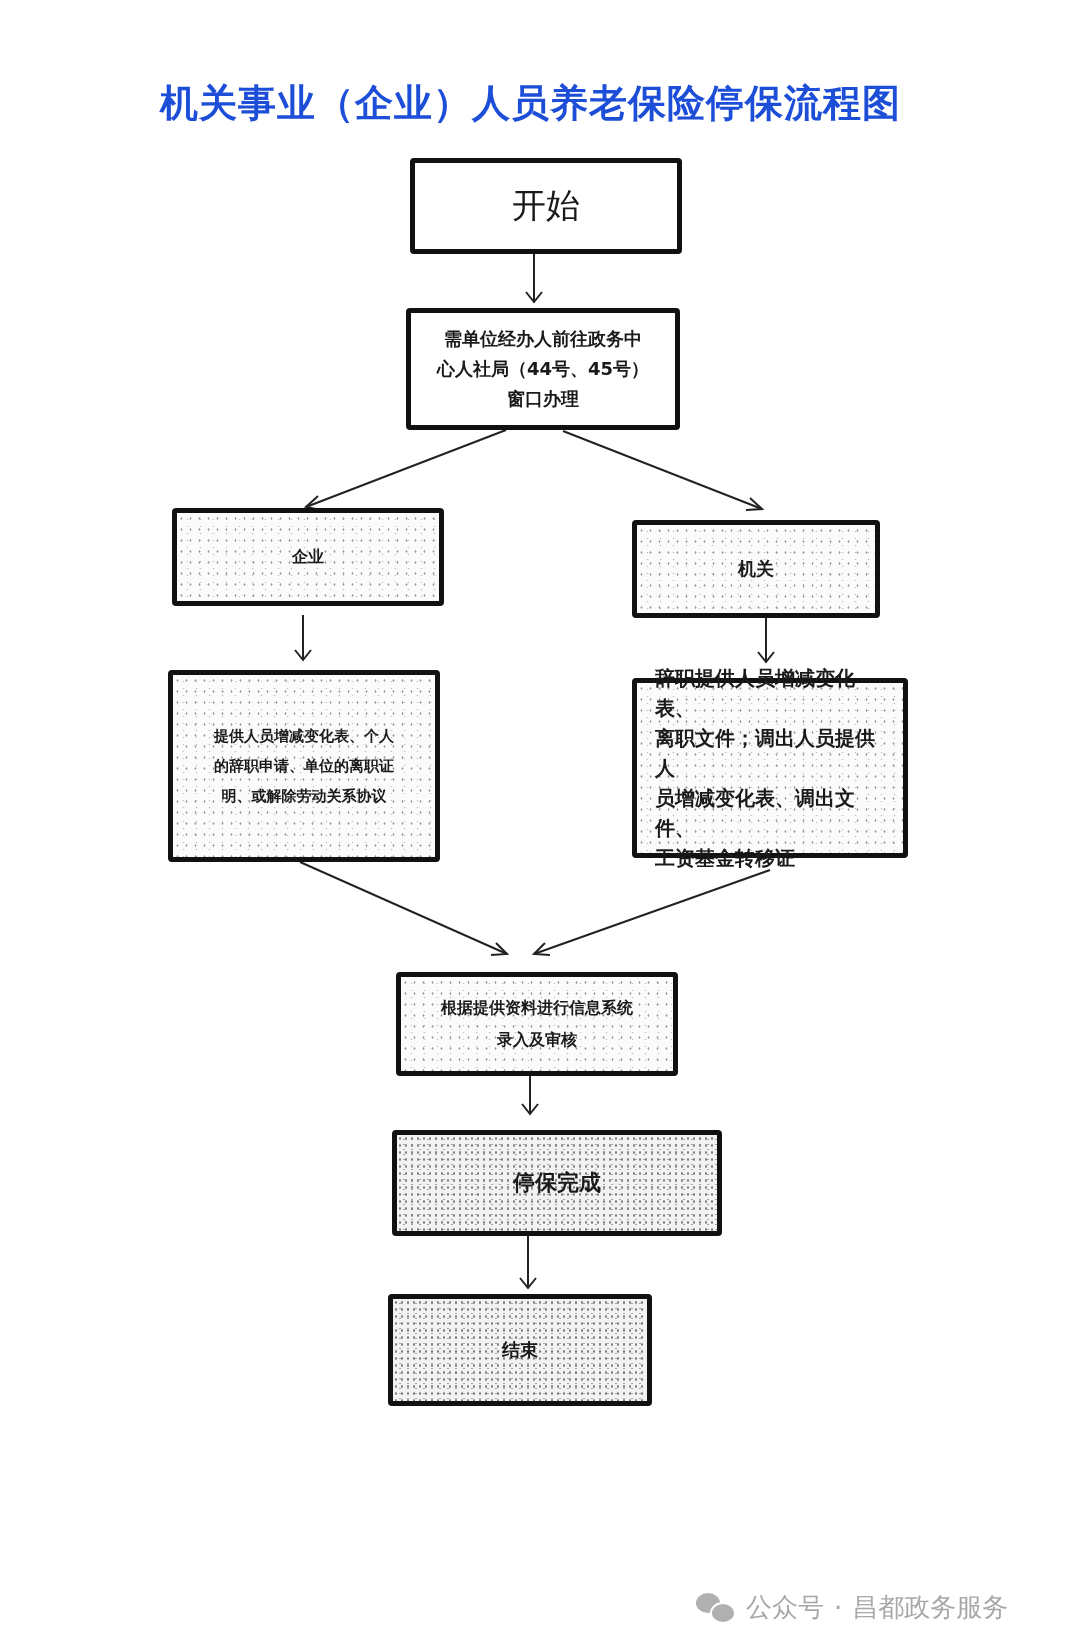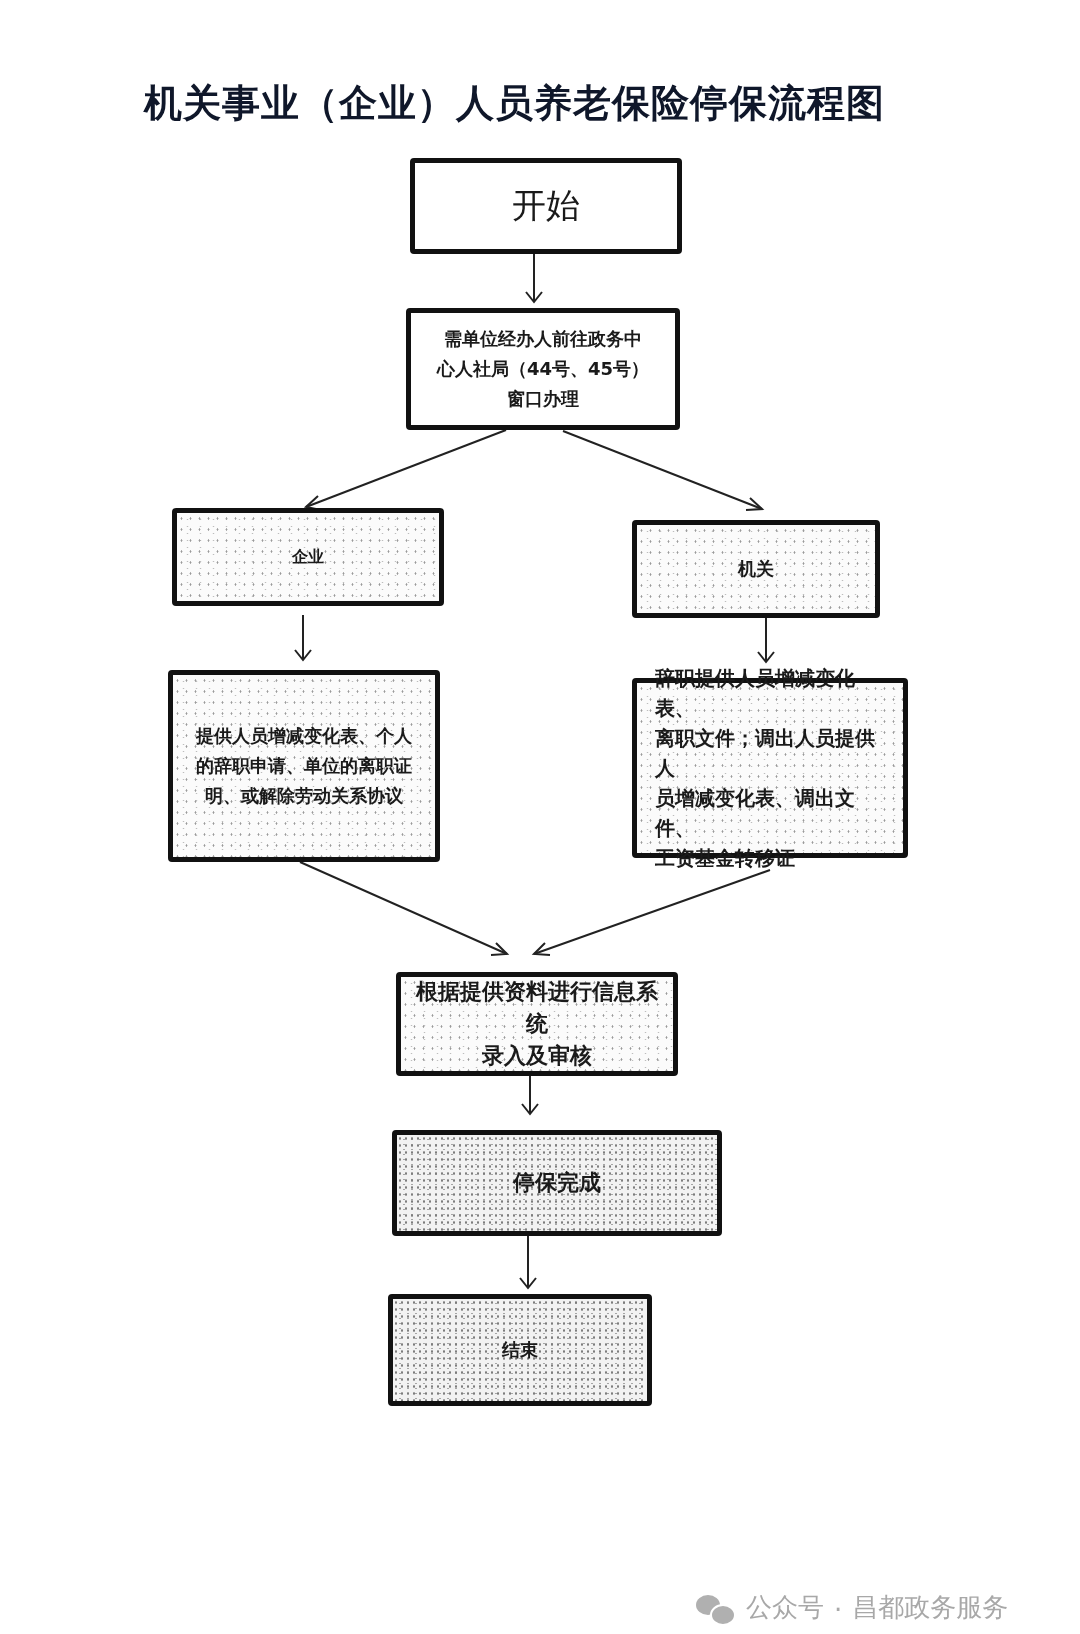--- a/index.html
+++ b/index.html
@@ -1,44 +1,44 @@
 <!DOCTYPE html>
 <html><head>
   <meta charset="utf-8">
   <style>
     html, body { margin: 0; padding: 0; background: #ffffff; }
     body { width: 1080px; height: 1634px; position: relative; overflow: hidden;
            font-family: "DejaVu Sans", "Liberation Sans", sans-serif; color: #111; }
-    .title { position: absolute; left: 144px; top: 78px; font-size: 38px; font-weight: bold;
-             letter-spacing: 1px; color: #0f172a; white-space: nowrap; }
+    .title { position: absolute; left: 160px; top: 78px; font-size: 38px; font-weight: bold;
+             letter-spacing: 1px; color: #1d4ed8; white-space: nowrap; }
     .node { position: absolute; box-sizing: border-box; border: 5px solid #111; border-radius: 4px;
             background: #ffffff; display: flex; align-items: center; justify-content: center;
             text-align: center; font-weight: bold; color: #1a1a1a; }
     .node.speckle { background-color: #fbfbfb;
       background-image: radial-gradient(#9a9a9a 0.7px, transparent 1.2px),
                         radial-gradient(#bdbdbd 0.6px, transparent 1.1px);
       background-size: 9px 11px, 13px 7px; background-position: 0 0, 4px 3px; }
     .node.heavy { background-color: #f2f2f2;
       background-image: radial-gradient(#7d7d7d 0.8px, transparent 1.3px),
                         radial-gradient(#a5a5a5 0.7px, transparent 1.2px);
       background-size: 6px 7px, 8px 5px; background-position: 0 0, 3px 2px; }
     .node span { display: block; }
     #n-start { left: 410px; top: 158px; width: 272px; height: 96px; font-size: 34px; font-weight: normal; }
     #n-window { left: 406px; top: 308px; width: 274px; height: 122px; font-size: 18px; line-height: 30px; padding: 0 20px; }
     #n-qiye { left: 172px; top: 508px; width: 272px; height: 98px; font-size: 16px; }
     #n-jiguan { left: 632px; top: 520px; width: 248px; height: 98px; font-size: 18px; }
-    #n-qiye-docs { left: 168px; top: 670px; width: 272px; height: 192px; font-size: 18px; line-height: 30px; padding: 0 10px; }
+    #n-qiye-docs { left: 168px; top: 670px; width: 272px; height: 192px; font-size: 15px; line-height: 30px; padding: 0 10px; }
     #n-jiguan-docs { left: 632px; top: 678px; width: 276px; height: 180px; font-size: 20px; line-height: 30px; padding: 0 10px 0 18px; text-align: left; justify-content: flex-start; }
-    #n-review { left: 396px; top: 972px; width: 282px; height: 104px; font-size: 22px; line-height: 32px; padding: 0 10px; }
+    #n-review { left: 396px; top: 972px; width: 282px; height: 104px; font-size: 16px; line-height: 32px; padding: 0 10px; }
     #n-done { left: 392px; top: 1130px; width: 330px; height: 106px; font-size: 22px; }
     #n-end { left: 388px; top: 1294px; width: 264px; height: 112px; font-size: 18px; }
     svg.edges { position: absolute; left: 0; top: 0; width: 1080px; height: 1634px; pointer-events: none; }
     svg.edges line, svg.edges polyline { stroke: #222; stroke-width: 2; fill: none; }
     .watermark { position: absolute; left: 696px; top: 1590px; font-size: 26px; color: #a8a8a8;
-                 display: flex; align-items: flex-end; white-space: nowrap; }
+                 display: flex; align-items: center; white-space: nowrap; }
     .wm-icon { width: 40px; height: 30px; position: relative; margin-right: 10px; }
     .wm-icon .b1 { position: absolute; left: 0; top: 0; width: 24px; height: 20px; border-radius: 50%; background: #b0b0b0; }
     .wm-icon .b2 { position: absolute; left: 14px; top: 9px; width: 22px; height: 18px; border-radius: 50%; background: #b0b0b0; border: 2px solid #fff; }
     .wm-sep { margin: 0 10px; }
   </style>
 </head>
 <body>
 
 <div class="title">机关事业（企业）人员养老保险停保流程图</div>
 

